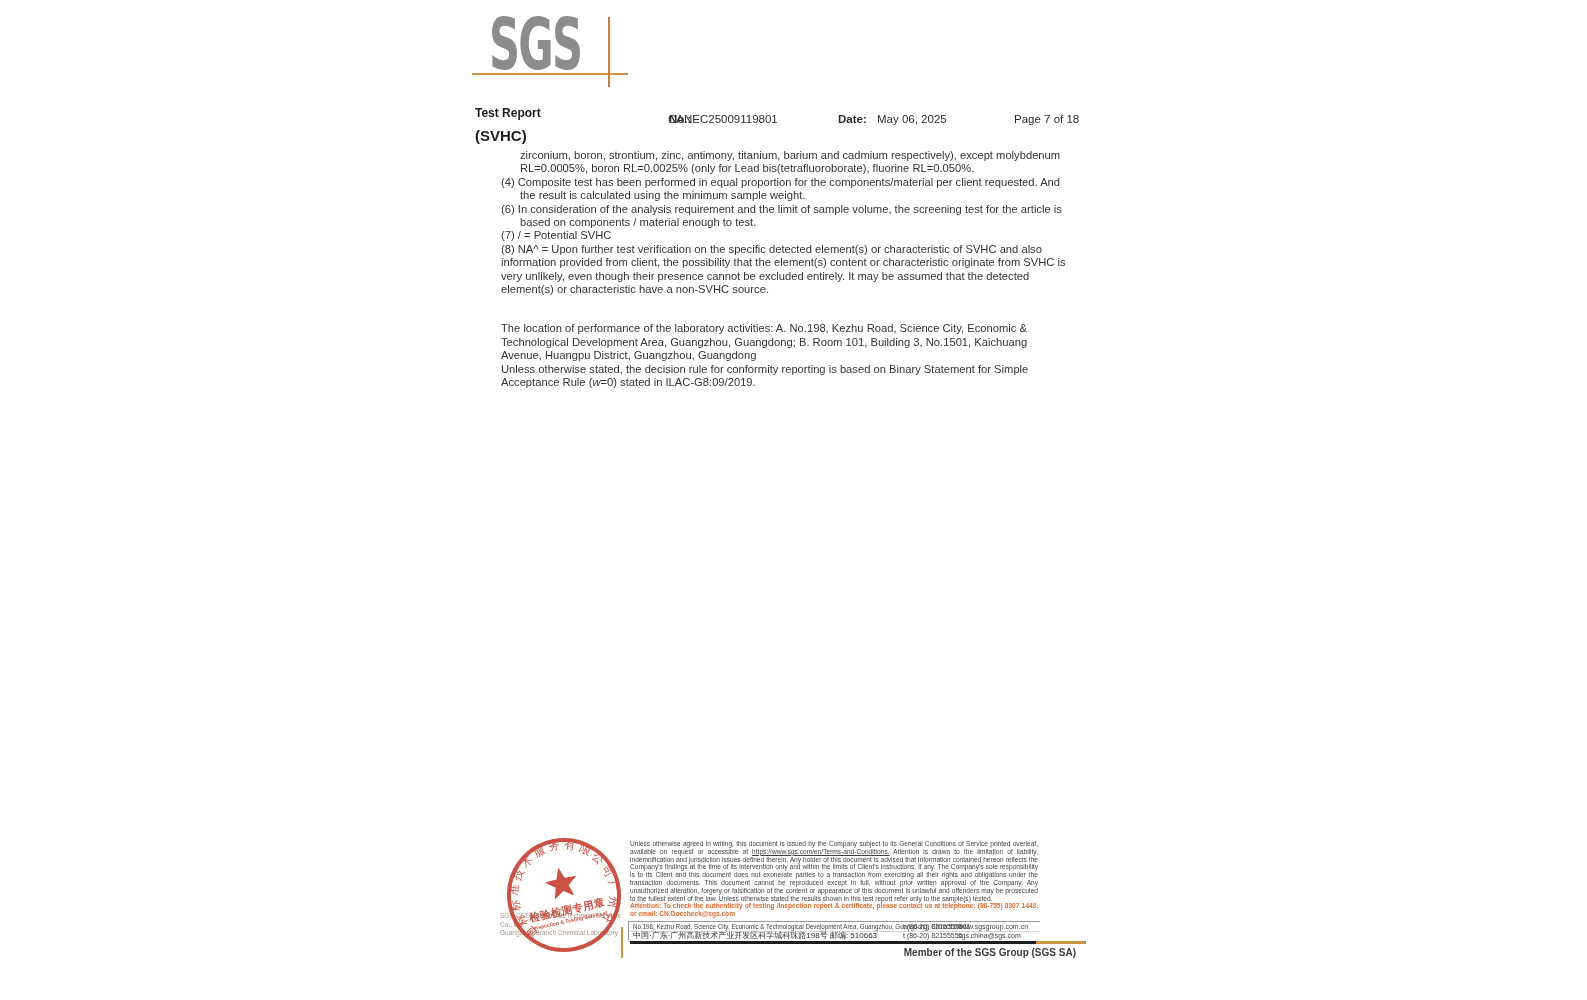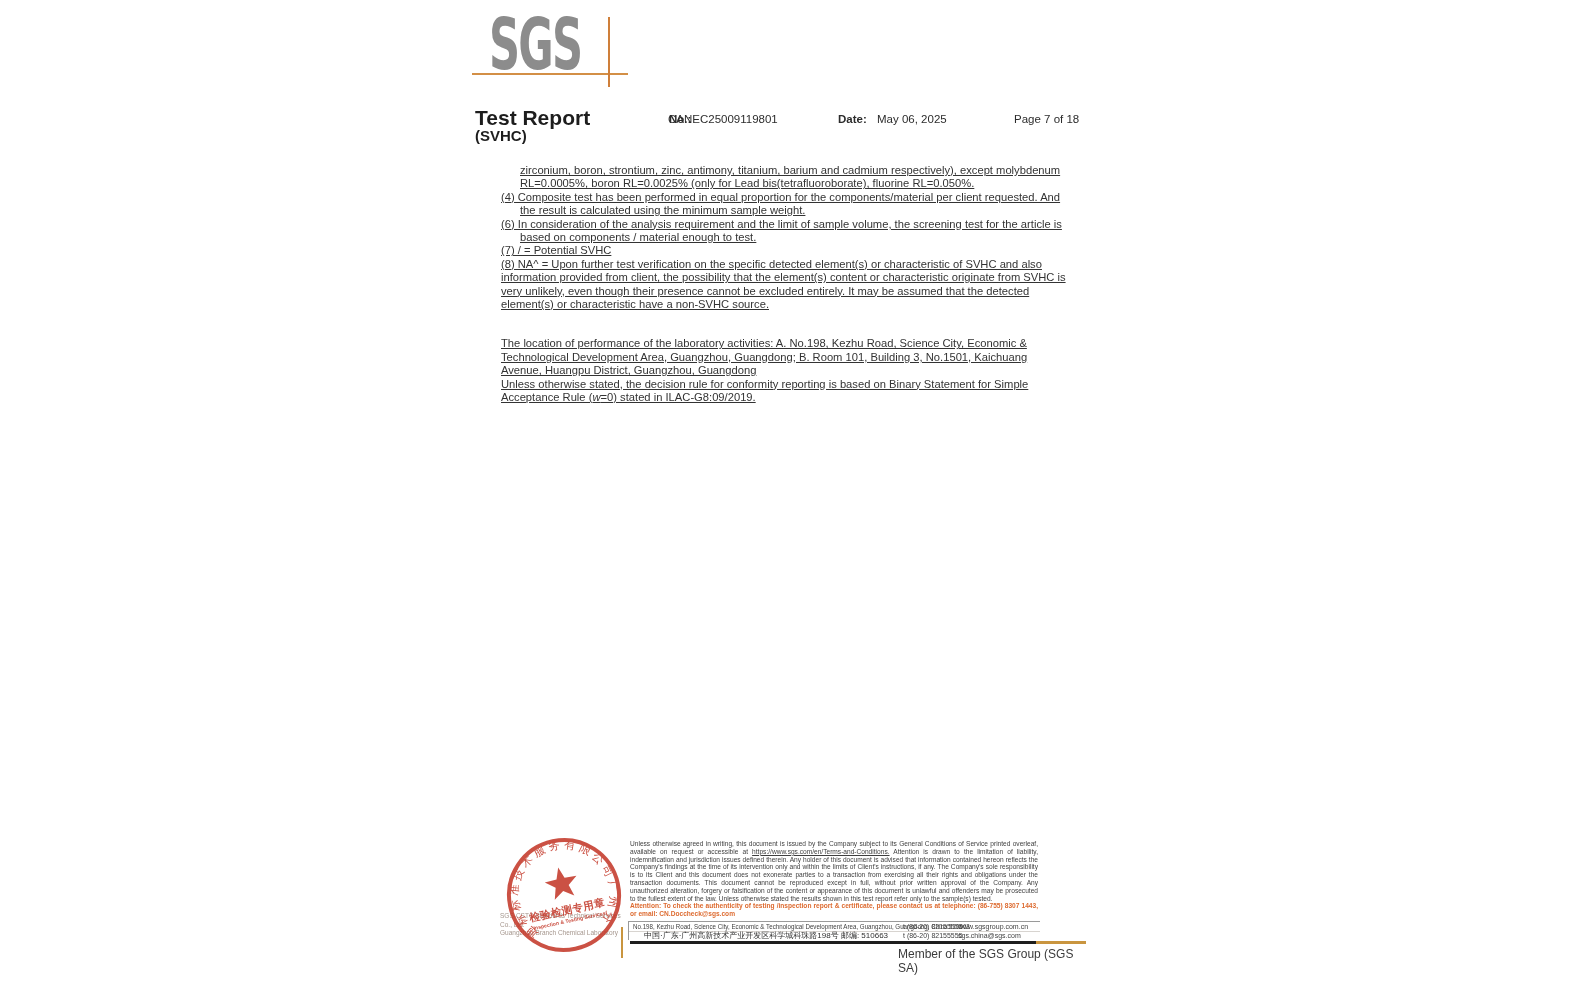--- a/index.html
+++ b/index.html
@@ -7,61 +7,61 @@
         font-family:"Liberation Sans","DejaVu Sans",sans-serif;color:#3a3a3a;}
 
   
   .logo-text{position:absolute;left:489px;top:8px;font-family:"DejaVu Sans","Liberation Sans",sans-serif;
              font-weight:bold;font-size:72px;line-height:72px;color:#8c8c8c;
              transform:scaleX(0.60);transform-origin:left top;letter-spacing:-3px;}
   .hline-orange{position:absolute;left:472px;top:73px;width:156px;height:2px;background:#d38f46;}
   .vline-orange{position:absolute;left:608px;top:17px;width:2px;height:70px;background:#cf7f3a;}
 
   
-  .report-title{position:absolute;left:475px;top:106px;font-size:21px;font-weight:bold;color:#1d1d1d;}
+  .report-title{position:absolute;left:475px;top:106px;font-size:12px;font-weight:bold;color:#1d1d1d;}
   .report-subtitle{position:absolute;left:475px;top:127px;width:96px;text-align:left;
                    font-size:15px;font-weight:bold;color:#1d1d1d;}
   .meta{position:absolute;top:113px;font-size:11.5px;color:#2c2c2c;}
   .m-no-label{left:669px;font-weight:bold;}
   .m-no-value{left:668px;}
   .m-date-label{left:838px;font-weight:bold;}
   .m-date-value{left:877px;}
   .m-page{left:1014px;}
 
   
-  .body-block{position:absolute;left:501px;top:164px;width:567px;font-size:11.2px;line-height:13.4px;color:#333333;text-decoration:underline;}
+  .body-block{position:absolute;left:501px;top:149px;width:567px;font-size:11.2px;line-height:13.4px;color:#333333;}
   .para{margin:0;}
   .hang{padding-left:19px;text-indent:-19px;}
   .cont{padding-left:19px;}
   .flush{padding-left:0;}
   .gap-top{margin-top:26px;}
 
   
   .stamp{position:absolute;left:504px;top:833px;width:120px;height:124px;z-index:3;opacity:0.88;}
   .company-lines{position:absolute;left:500px;top:912px;width:140px;z-index:2;
                  font-size:7px;line-height:8.5px;color:#a5968d;transform:scaleX(0.93);transform-origin:left top;}
   .disclaimer{position:absolute;left:630px;top:840px;width:408px;font-size:6.6px;line-height:7.8px;
               color:#3f3f3f;text-align:justify;}
   .disclaimer .lnk{text-decoration:underline;}
   .attention{position:absolute;left:630px;top:902px;width:408px;font-size:6.6px;line-height:7.8px;
              color:#dd6a2f;font-weight:bold;text-align:justify;}
   .rule-top{position:absolute;left:628px;top:921px;width:412px;height:1px;background:#9a9a9a;}
   .rule-mid{position:absolute;left:628px;top:931px;width:412px;height:1px;background:#d8d4d0;}
   .rule-vert{position:absolute;left:628px;top:921px;width:1px;height:19px;background:#9a9a9a;}
   .addr-row1{position:absolute;left:633px;top:922px;width:270px;font-size:6.4px;line-height:9px;color:#3f3f3f;
              transform:scaleX(0.97);transform-origin:left top;white-space:nowrap;}
-  .addr-row2{position:absolute;left:633px;top:931px;width:280px;font-size:8px;line-height:9.5px;color:#2f2f2f;white-space:nowrap;margin-left:11px;}
+  .addr-row2{position:absolute;left:633px;top:931px;width:280px;font-size:8px;line-height:9.5px;color:#2f2f2f;white-space:nowrap;}
   .tel1{position:absolute;left:903px;top:922.5px;font-size:7px;color:#3f3f3f;white-space:nowrap;}
   .tel2{position:absolute;left:903px;top:932px;font-size:7px;color:#3f3f3f;white-space:nowrap;}
   .web{position:absolute;left:958px;top:922.5px;font-size:7px;color:#3f3f3f;white-space:nowrap;}
   .email{position:absolute;left:958px;top:932px;font-size:7px;color:#3f3f3f;white-space:nowrap;}
   .rule-bottom-black{position:absolute;left:630px;top:941px;width:406px;height:2.5px;background:#1e1e1e;}
   .rule-bottom-orange{position:absolute;left:1036px;top:941px;width:50px;height:2.5px;background:#c9953f;}
   .reg-vline{position:absolute;left:621px;top:927px;width:1.5px;height:31px;background:#c9953f;}
-  .member{position:absolute;left:898px;top:947px;width:178px;font-size:12px;color:#3b3b3b;}
+  .member{position:absolute;left:898px;top:947px;width:178px;text-align:right;font-size:10px;color:#3b3b3b;font-weight:bold;}
 </style>
 </head>
 <body>
 
 <div class="page">
 
   <div class="logo-text">SGS</div>
   <div class="hline-orange"></div>
   <div class="vline-orange"></div>
 

